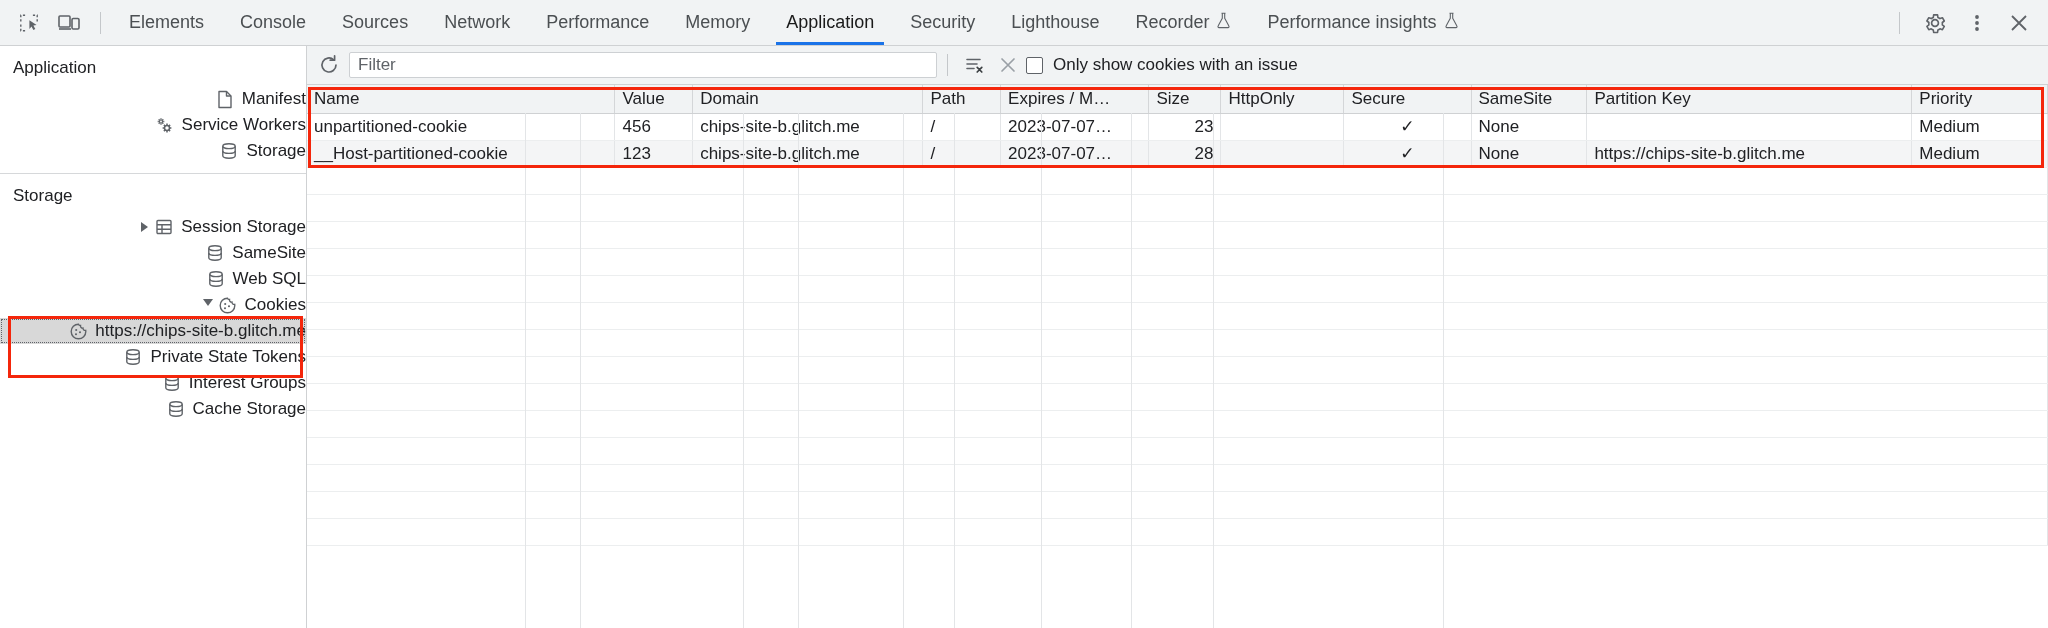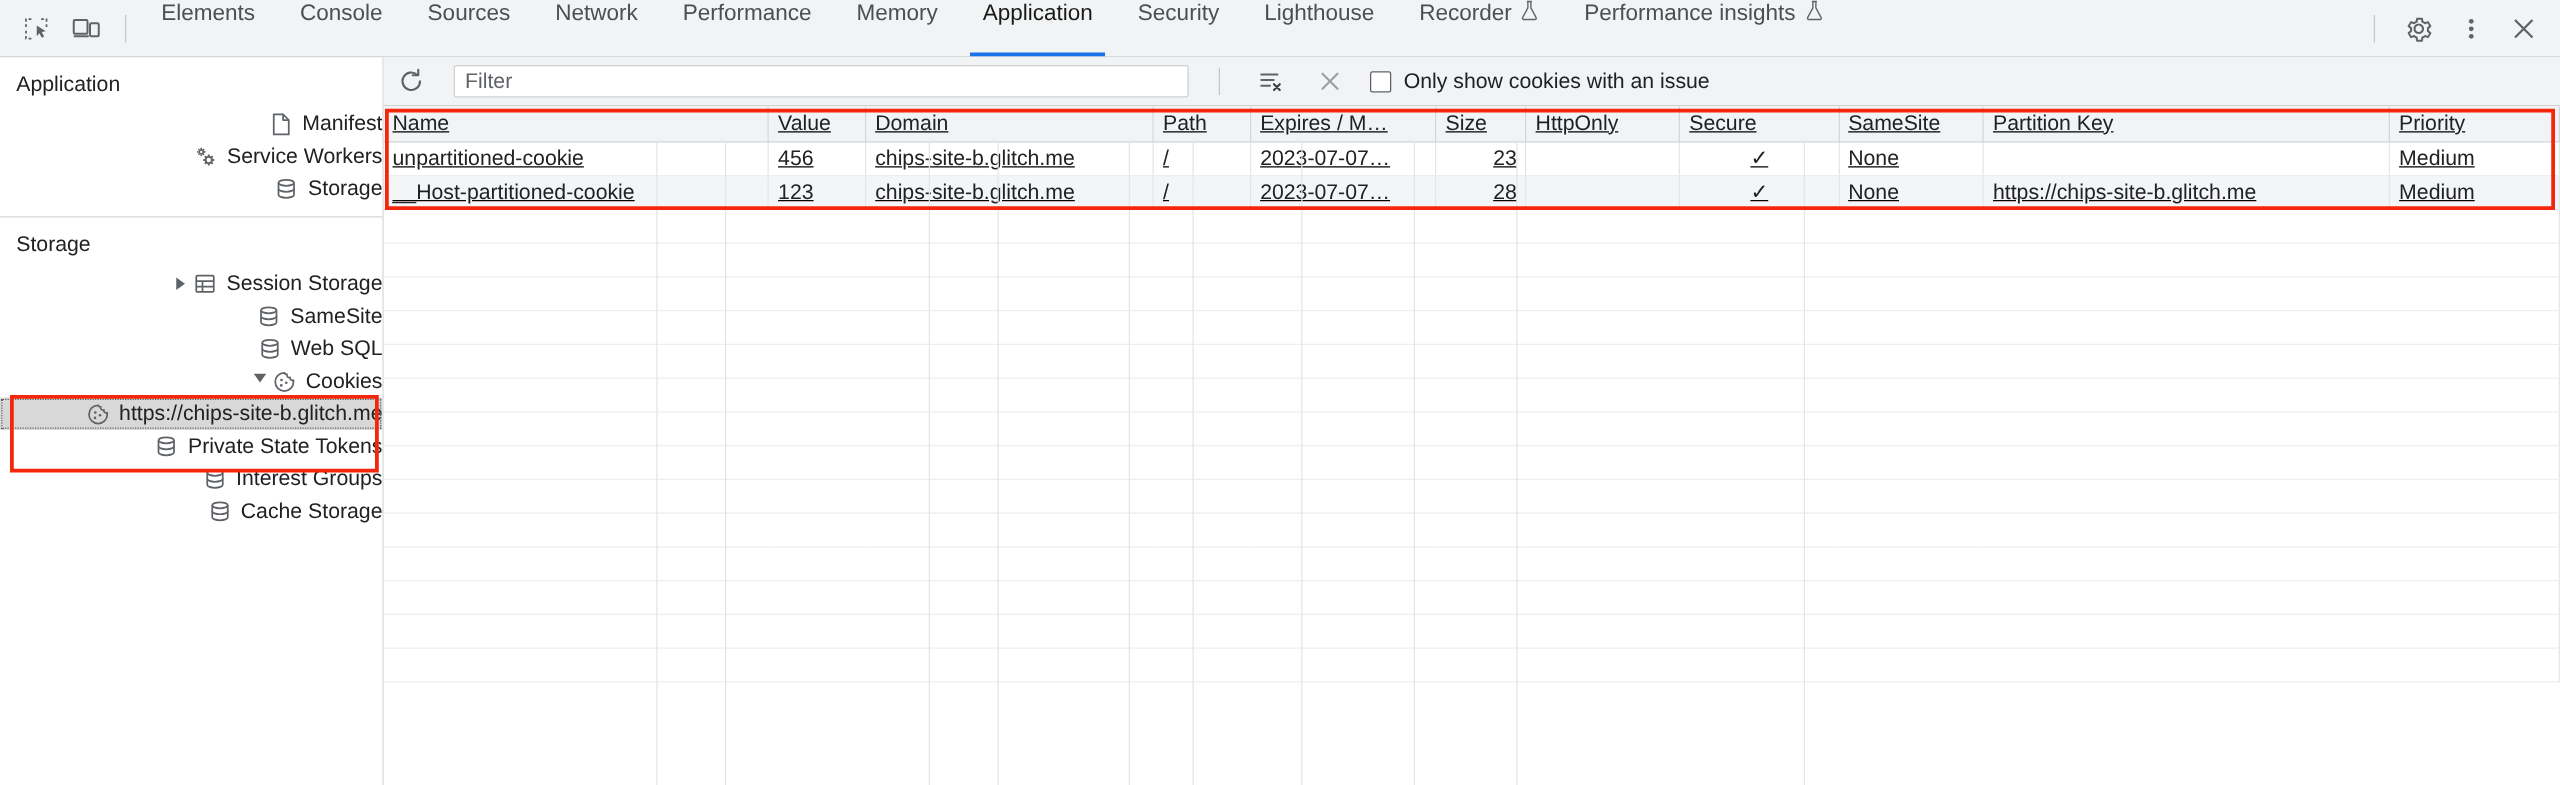--- a/index.html
+++ b/index.html
@@ -23,21 +23,21 @@
   }
   .tb-left { display: flex; align-items: center; padding-left: 10px; gap: 2px; }
   .tb-iconbtn {
     width: 38px; height: 38px;
     display: flex; align-items: center; justify-content: center;
     border-radius: 3px;
   }
   .tb-sep { width: 1px; height: 22px; background: #c4c7ca; margin: 0 10px; align-self: center; }
   .tabs { display: flex; align-items: stretch; }
   .tab {
-    display: flex; gap: 7px;
+    display: flex; align-items: center; gap: 7px;
     padding: 0 18px;
     font-size: 18px; color: #4b4f52;
     position: relative; white-space: nowrap;
   }
   .tab.active { color: #1a1a1a; font-weight: 400; }
   .tab.active::after {
     content:""; position: absolute; left: 8px; right: 8px; bottom: 0;
     height: 3px; background: #1a73e8;
   }
   .tb-right { margin-left: auto; display: flex; align-items: center; padding-right: 10px; gap: 4px; }
@@ -91,36 +91,36 @@
   .annot { position: absolute; border: 3px solid #f4260b; pointer-events: none; z-index: 30; }
 
   
   .main { flex: 1; display: flex; flex-direction: column; min-width: 0; position: relative; background:#fff; }
   .mtoolbar {
     height: 39px; min-height: 39px;
     display: flex; align-items: center;
     background: #f1f3f4;
     border-bottom: 1px solid #cfd1d3;
     padding: 0 6px;
-    gap: 16px;
+    gap: 2px;
   }
   .mt-btn { width: 32px; height: 30px; display: flex; align-items: center; justify-content: center; }
   .filter-input {
     flex: 0 0 auto; width: 588px; height: 26px;
     background: #fff; border: 1px solid #cdd0d3; border-radius: 2px;
     display: flex; align-items: center; padding: 0 8px;
     font-size: 17px; color: #5f6368;
     margin-left: 2px;
   }
   .mt-sep { width: 1px; height: 22px; background: #c4c7ca; margin: 0 8px; }
   .chk-wrap { display: flex; align-items: center; gap: 10px; margin-left: 0; font-size: 17px; color: #202124; white-space: nowrap; }
   .chkbox { width: 17px; height: 17px; border: 1.5px solid #5f6368; border-radius: 2px; background:#fff; }
 
   
-  .grid { flex: 1; min-height: 0; overflow: hidden; position: relative; text-decoration: underline; }
+  .grid { flex: 1; min-height: 0; overflow: hidden; position: relative; }
   table.cookies { border-collapse: collapse; width: 100%; table-layout: fixed; font-size: 17px; color: #202124; }
   table.cookies th {
     background: #f1f3f4;
     font-weight: 400;
     text-align: left;
     height: 28px;
     padding: 0 7px;
     border-right: 1px solid #d4d6d8;
     border-bottom: 1px solid #cfd1d3;
     white-space: nowrap; overflow: hidden; text-overflow: ellipsis;

